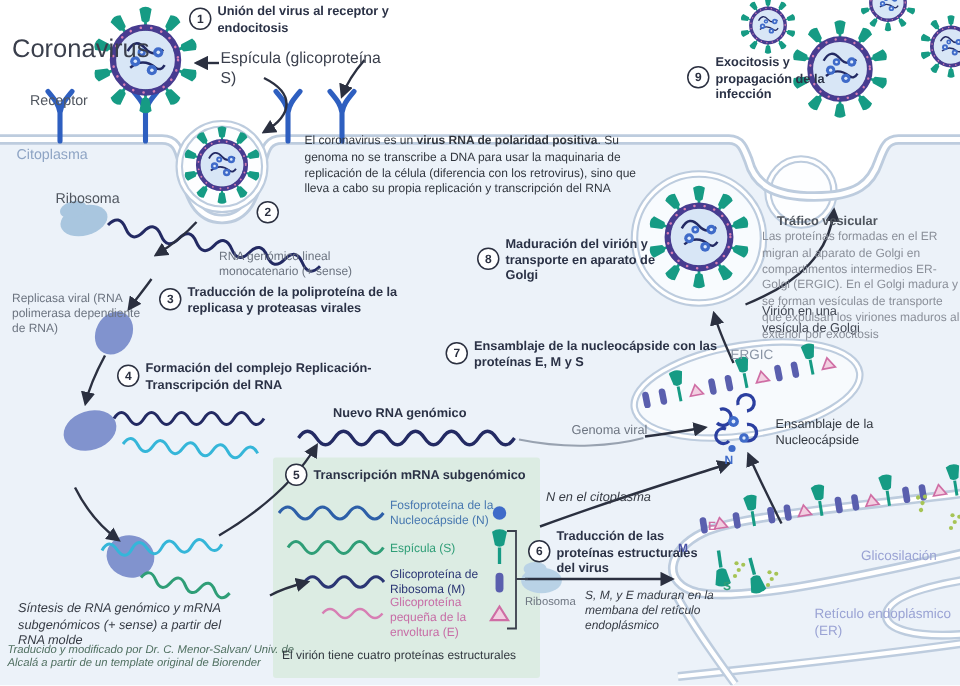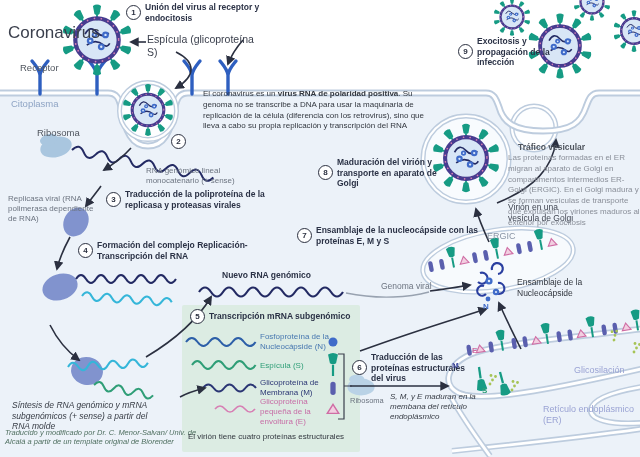--- a/index.html
+++ b/index.html
@@ -269,39 +269,40 @@
 <div class="lbl" style="left:381px;top:281px;font-size:8.5px;color:#6c7480">Genoma viral</div>
 <div class="lbl it ctr" style="left:12px;top:400px;width:152px;font-size:8.5px;color:#373c45">Síntesis de RNA genómico y mRNA subgenómicos (+ sense) a partir del RNA molde</div>
 <div class="lbl it" style="left:5px;top:428px;width:210px;font-size:7.5px;color:#507061">Traducido y modificado por Dr. C. Menor-Salvan/ Univ. de Alcalá a partir de  un template  original de Biorender</div>
 
 <div class="step" style="left:190px;top:309px;width:162px">
       <span class="stepnum">5</span>
       <span class="steptxt">Transcripción mRNA subgenómico</span>
     </div>
 <div class="lbl" style="left:260px;top:332px;width:78px;font-size:8px;color:#4878b0">Fosfoproteína de la Nucleocápside (N)</div>
 <div class="lbl" style="left:260px;top:361px;width:70px;font-size:8px;color:#2f9e77">Espícula (S)</div>
-<div class="lbl" style="left:260px;top:378px;width:72px;font-size:8px;color:#2b3674">Glicoproteína de Membrana (M)</div>
+<div class="lbl" style="left:260px;top:378px;width:72px;font-size:8px;color:#2b3674">Glicoproteína de Ribosoma (M)</div>
 <div class="lbl" style="left:260px;top:397px;width:72px;font-size:8px;color:#c76da6">Glicoproteína pequeña de la envoltura (E)</div>
 <div class="lbl" style="left:188px;top:432px;width:170px;font-size:8px;color:#32373f">El virión tiene cuatro proteínas estructurales</div>
 
 <div class="step" style="left:297px;top:225px;width:190px">
       <span class="stepnum">7</span>
       <span class="steptxt">Ensamblaje de la nucleocápside con las proteínas E, M y S</span>
     </div>
 <div class="step" style="left:318px;top:157px;width:125px">
       <span class="stepnum">8</span>
       <span class="steptxt ctr">Maduración del virión y transporte en aparato de Golgi</span>
     </div>
 
 <div class="lbl ctr" style="left:508px;top:202px;width:76px;font-size:8.5px;color:#3f4450">Virión en una vesícula de Golgi</div>
 <div class="lbl b ctr" style="left:518px;top:142px;width:120px;font-size:8.5px;color:#4f555e">Tráfico vesicular</div>
 <div class="lbl ctr" style="left:508px;top:153px;width:132px;font-size:8px;color:#8a8f99;line-height:1.35">Las proteínas formadas en el ER migran al aparato de Golgi en compartimentos intermedios ER-Golgi (ERGIC). En el Golgi madura y se forman vesículas de transporte que expulsan los viriones maduros al exterior por exocitosis</div>
 <div class="lbl" style="left:487px;top:231px;font-size:9px;color:#8a95a5">ERGIC</div>
 <div class="lbl" style="left:517px;top:277px;width:98px;font-size:8.5px;color:#32373f">Ensamblaje de la Nucleocápside</div>
 <div class="lbl b" style="left:483px;top:302px;font-size:8px;color:#3f6bc9">N</div>
+<div class="lbl it" style="left:364px;top:326px;width:115px;font-size:8.5px;color:#373c45">N en el citoplasma</div>
 
 <div class="step" style="left:352px;top:352px;width:116px">
       <span class="stepnum">6</span>
       <span class="steptxt ctr">Traducción de las proteínas estructurales del virus</span>
     </div>
 <div class="lbl" style="left:350px;top:396px;font-size:7.5px;color:#6c7480">Ribosoma</div>
 <div class="lbl it" style="left:390px;top:392px;width:88px;font-size:8px;color:#373c45">S, M, y E maduran en la membana del retículo endoplásmico</div>
 <div class="lbl b" style="left:452px;top:361px;font-size:8px;color:#4b55a8">M</div>
 <div class="lbl b" style="left:472px;top:346px;font-size:8px;color:#cf6da4">E</div>
 <div class="lbl b" style="left:482px;top:386px;font-size:8px;color:#2f9e77">S</div>

